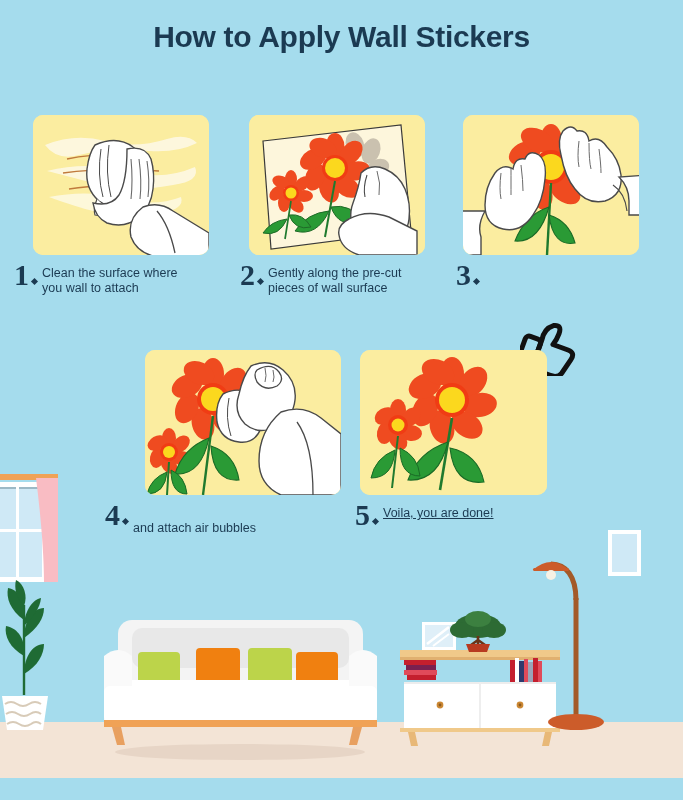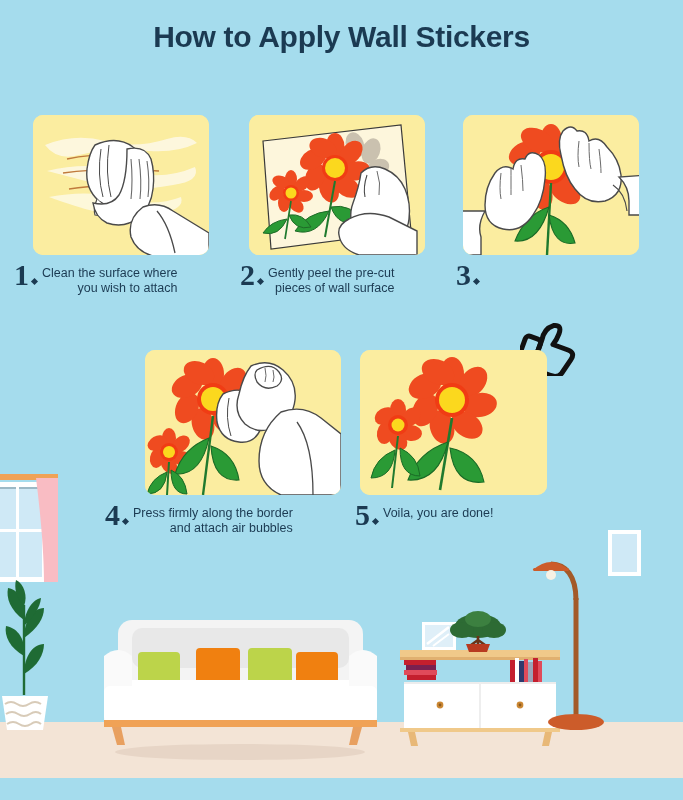--- a/index.html
+++ b/index.html
@@ -41,22 +41,22 @@
     margin-right:2px; flex:0 0 auto;
   }
   .diamond {
     width:5px; height:5px; background:#1b3a52;
     transform:rotate(45deg);
     margin:17px 5px 0 1px; flex:0 0 auto;
   }
   .step-text {
     font-size:12.5px; line-height:15px; padding-top:4px;
   }
-  .ta-center { text-align:right; }
-  .ta-left { text-align:left; }
+  .ta-center { text-align:left; }
+  .ta-left { text-align:left;text-decoration:underline; }
 
   
   .thumb {
     position:absolute; left:520px; top:318px; width:62px; height:58px;
   }
 
   
   .room { position:absolute; left:0; top:430px; width:683px; height:370px; }
 </style>
 </head>
@@ -214,21 +214,21 @@
 
       <path d="M110 92 q16 -6 30 4 l36 22 l0 24 l-52 0 q-20 -4 -26 -20 q-4 -18 12 -30 Z" fill="#ffffff" stroke="#4a4a4a" stroke-width="1.4"></path>
       <path d="M124 96 q12 14 18 42" stroke="#4a4a4a" stroke-width="1.3" fill="none"></path>
     </svg>
   </div>
   <div class="step-label" style="left:14px; top:262px; width:220px;">
     <span class="step-num">1</span>
     <span class="diamond"></span>
     <span class="step-text ta-center">
       <span>Clean the surface where</span><br>
-      <span>you wish to attach</span>
+      <span>you wall to attach</span>
     </span>
   </div>
 
   <div class="card" style="left:249px; top:115px; width:176px; height:140px;">
     <svg viewBox="0 0 176 140" xmlns="http://www.w3.org/2000/svg">
       <rect width="176" height="140" fill="#fbeda0"></rect>
 
       <path d="M14 26 L152 10 L162 116 L22 134 Z" fill="#fdf6dc" stroke="#3a3a3a" stroke-width="1.2"></path>
 
       <g fill="#b9b0a0" opacity="0.75">
@@ -276,21 +276,21 @@
       <path d="M112 58 q10 -10 24 -4 q14 6 20 20 q6 14 4 30 q-2 18 -18 22 q-22 6 -34 -8 q-10 -14 -4 -30 q6 -16 8 -30 Z" fill="#ffffff" stroke="#4a4a4a" stroke-width="1.4"></path>
       <path d="M118 60 q-4 12 -2 22" stroke="#4a4a4a" stroke-width="1.1" fill="none"></path>
       <path d="M128 56 q4 12 2 24" stroke="#6a6a6a" stroke-width="1" fill="none"></path>
       <path d="M100 104 q18 -10 40 -2 l28 14 l0 24 l-58 0 q-18 -6 -20 -20 q-2 -10 10 -16 Z" fill="#ffffff" stroke="#4a4a4a" stroke-width="1.4"></path>
     </svg>
   </div>
   <div class="step-label" style="left:240px; top:262px; width:210px;">
     <span class="step-num">2</span>
     <span class="diamond"></span>
     <span class="step-text ta-center">
-      <span>Gently peel the pre-cut</span><br>
+      <span>Gently along the pre-cut</span><br>
       <span>pieces of wall surface</span>
     </span>
   </div>
 
   <div class="card" style="left:463px; top:115px; width:176px; height:140px;">
     <svg viewBox="0 0 176 140" xmlns="http://www.w3.org/2000/svg">
       <rect width="176" height="140" fill="#fbeda0"></rect>
 
       <g>
         <g fill="#ef4b20">
@@ -389,21 +389,21 @@
       <path d="M128 20 q2 8 0 12" stroke="#6a6a6a" stroke-width="1" fill="none"></path>
 
       <path d="M136 62 q22 -8 40 6 l20 16 l0 61 l-60 0 q-22 -10 -22 -34 q0 -30 22 -49 Z" fill="#ffffff" stroke="#4a4a4a" stroke-width="1.4"></path>
       <path d="M152 72 q16 22 16 73" stroke="#4a4a4a" stroke-width="1.3" fill="none"></path>
     </svg>
   </div>
   <div class="step-label" style="left:105px; top:502px; width:250px;">
     <span class="step-num">4</span>
     <span class="diamond"></span>
     <span class="step-text ta-center">
-      <span>Press firmly along the border</span><br>
+      <br>
       <span>and attach air bubbles</span>
     </span>
   </div>
 
   <div class="card" style="left:360px; top:350px; width:187px; height:145px;">
     <svg viewBox="0 0 187 145" xmlns="http://www.w3.org/2000/svg">
       <rect width="187" height="145" fill="#fbeda0"></rect>
 
       <g>
         <g fill="#ef4b20">

